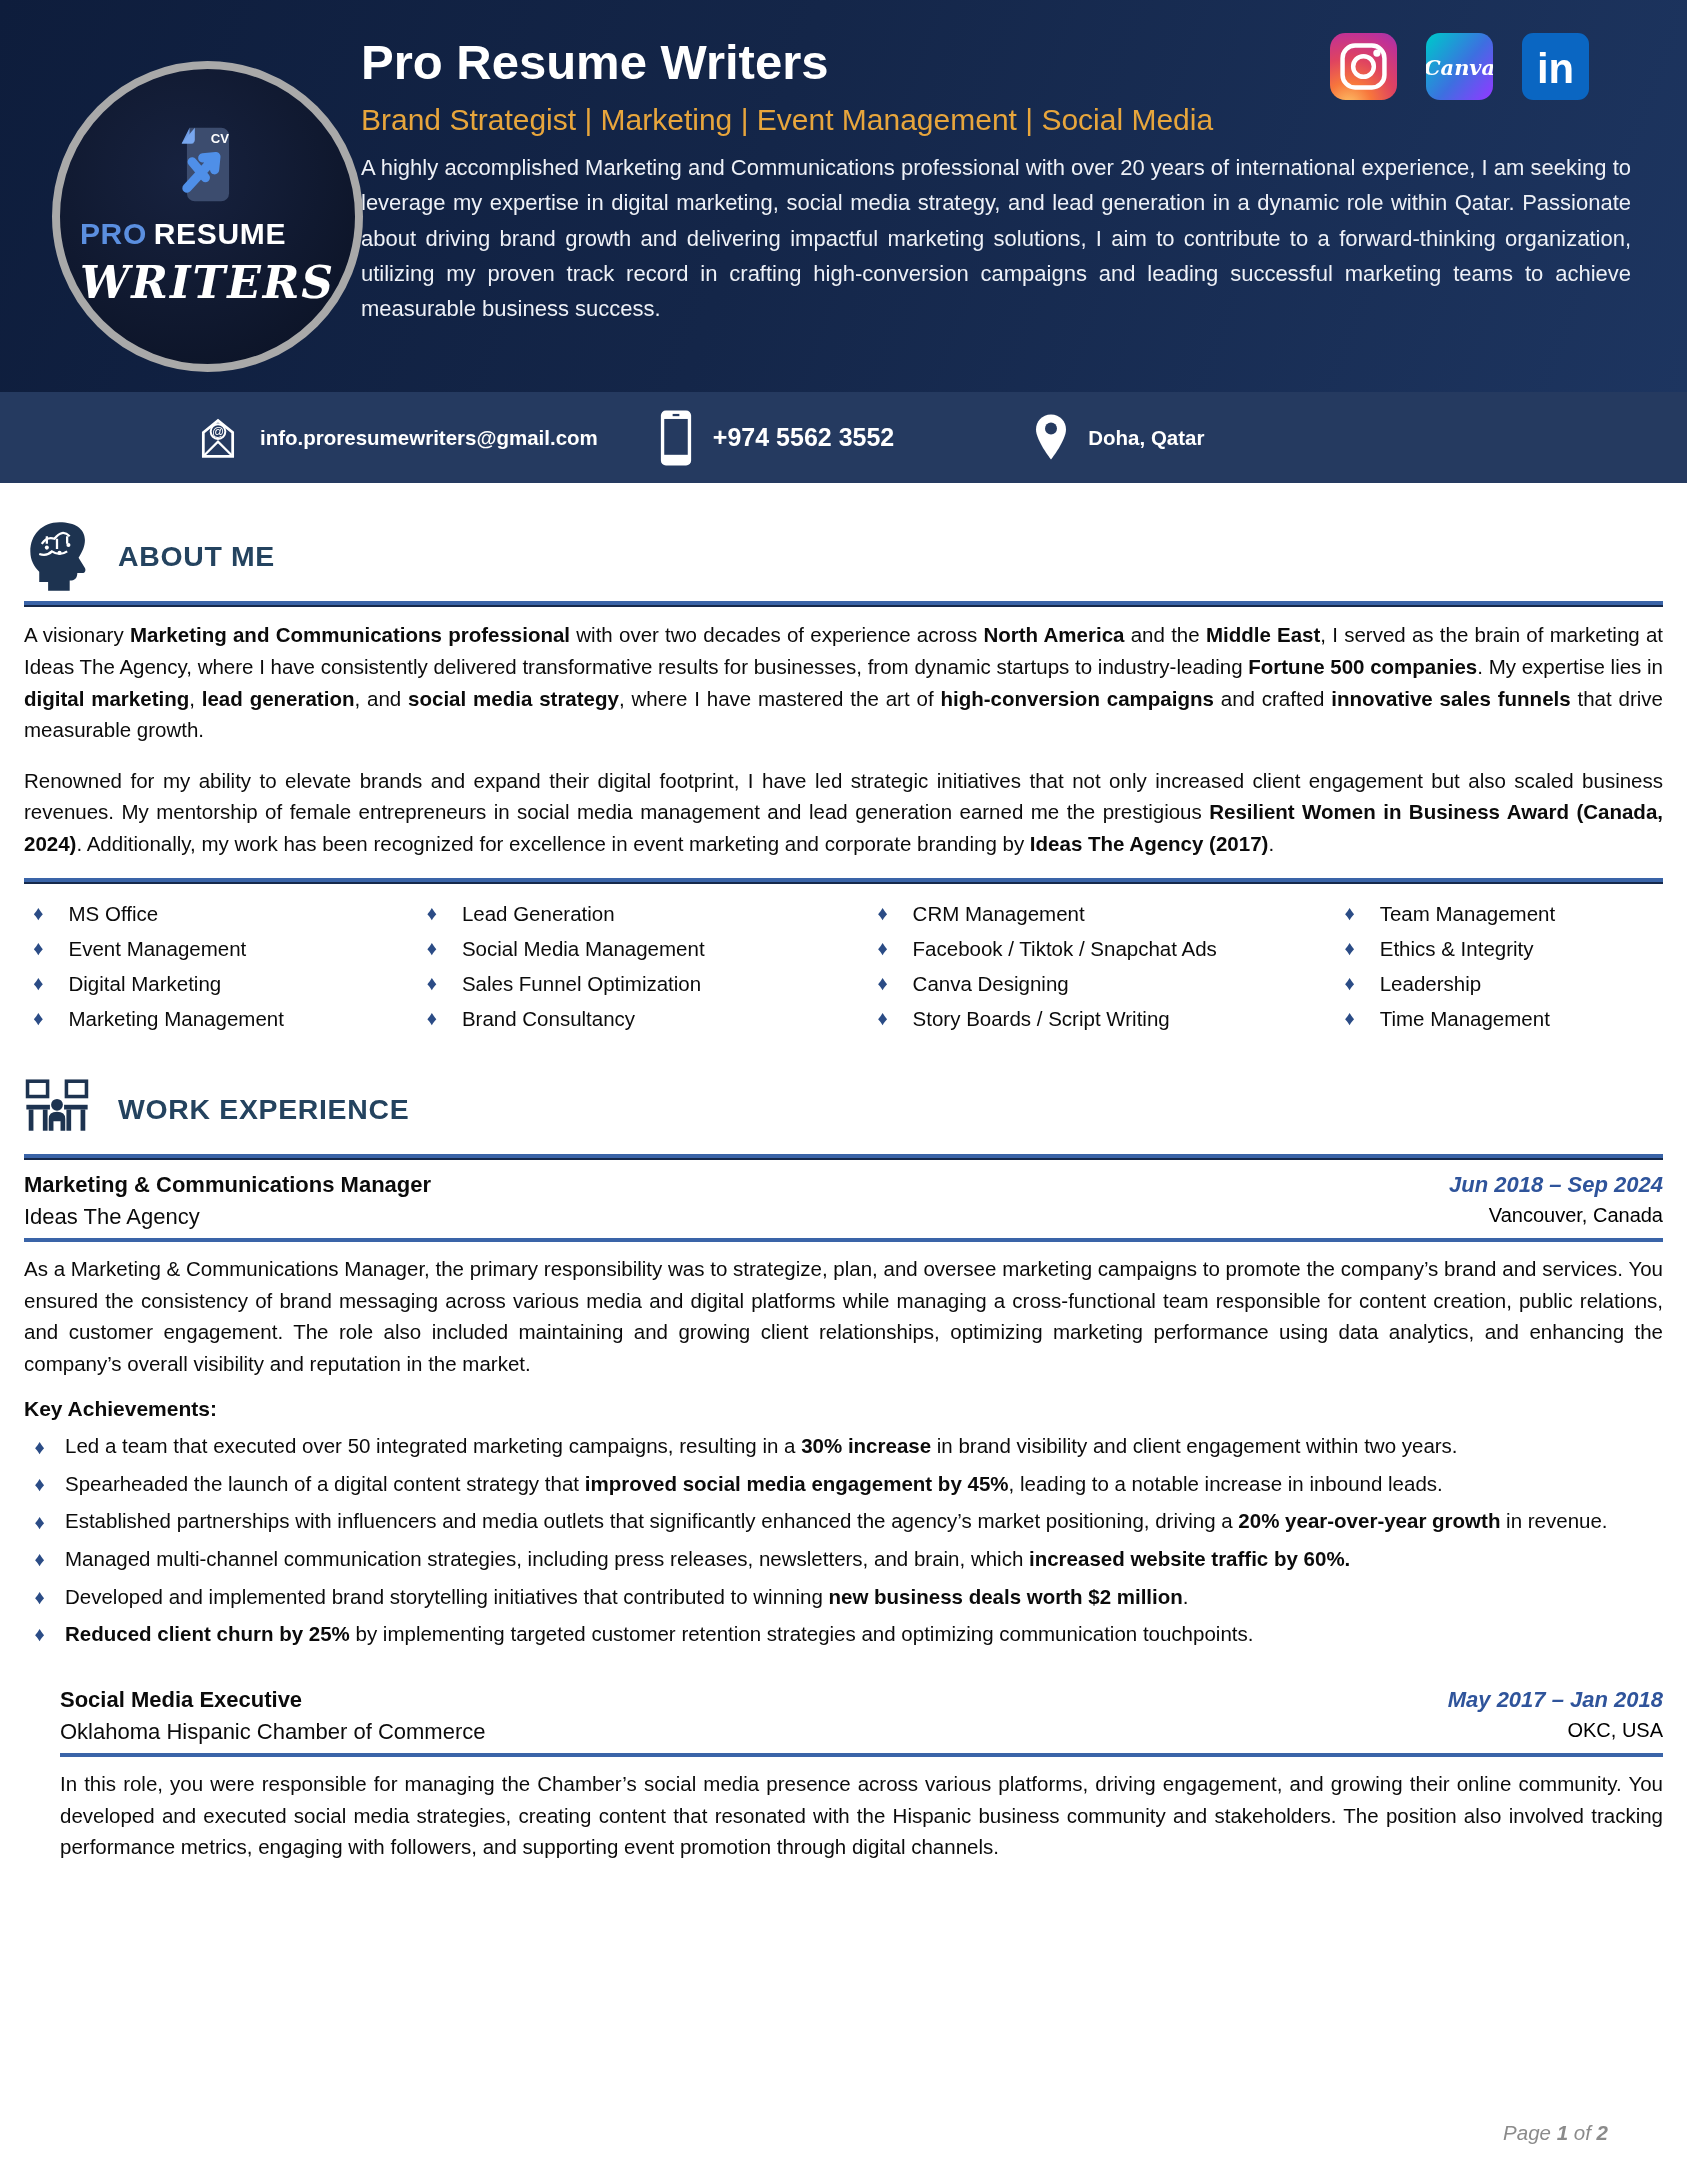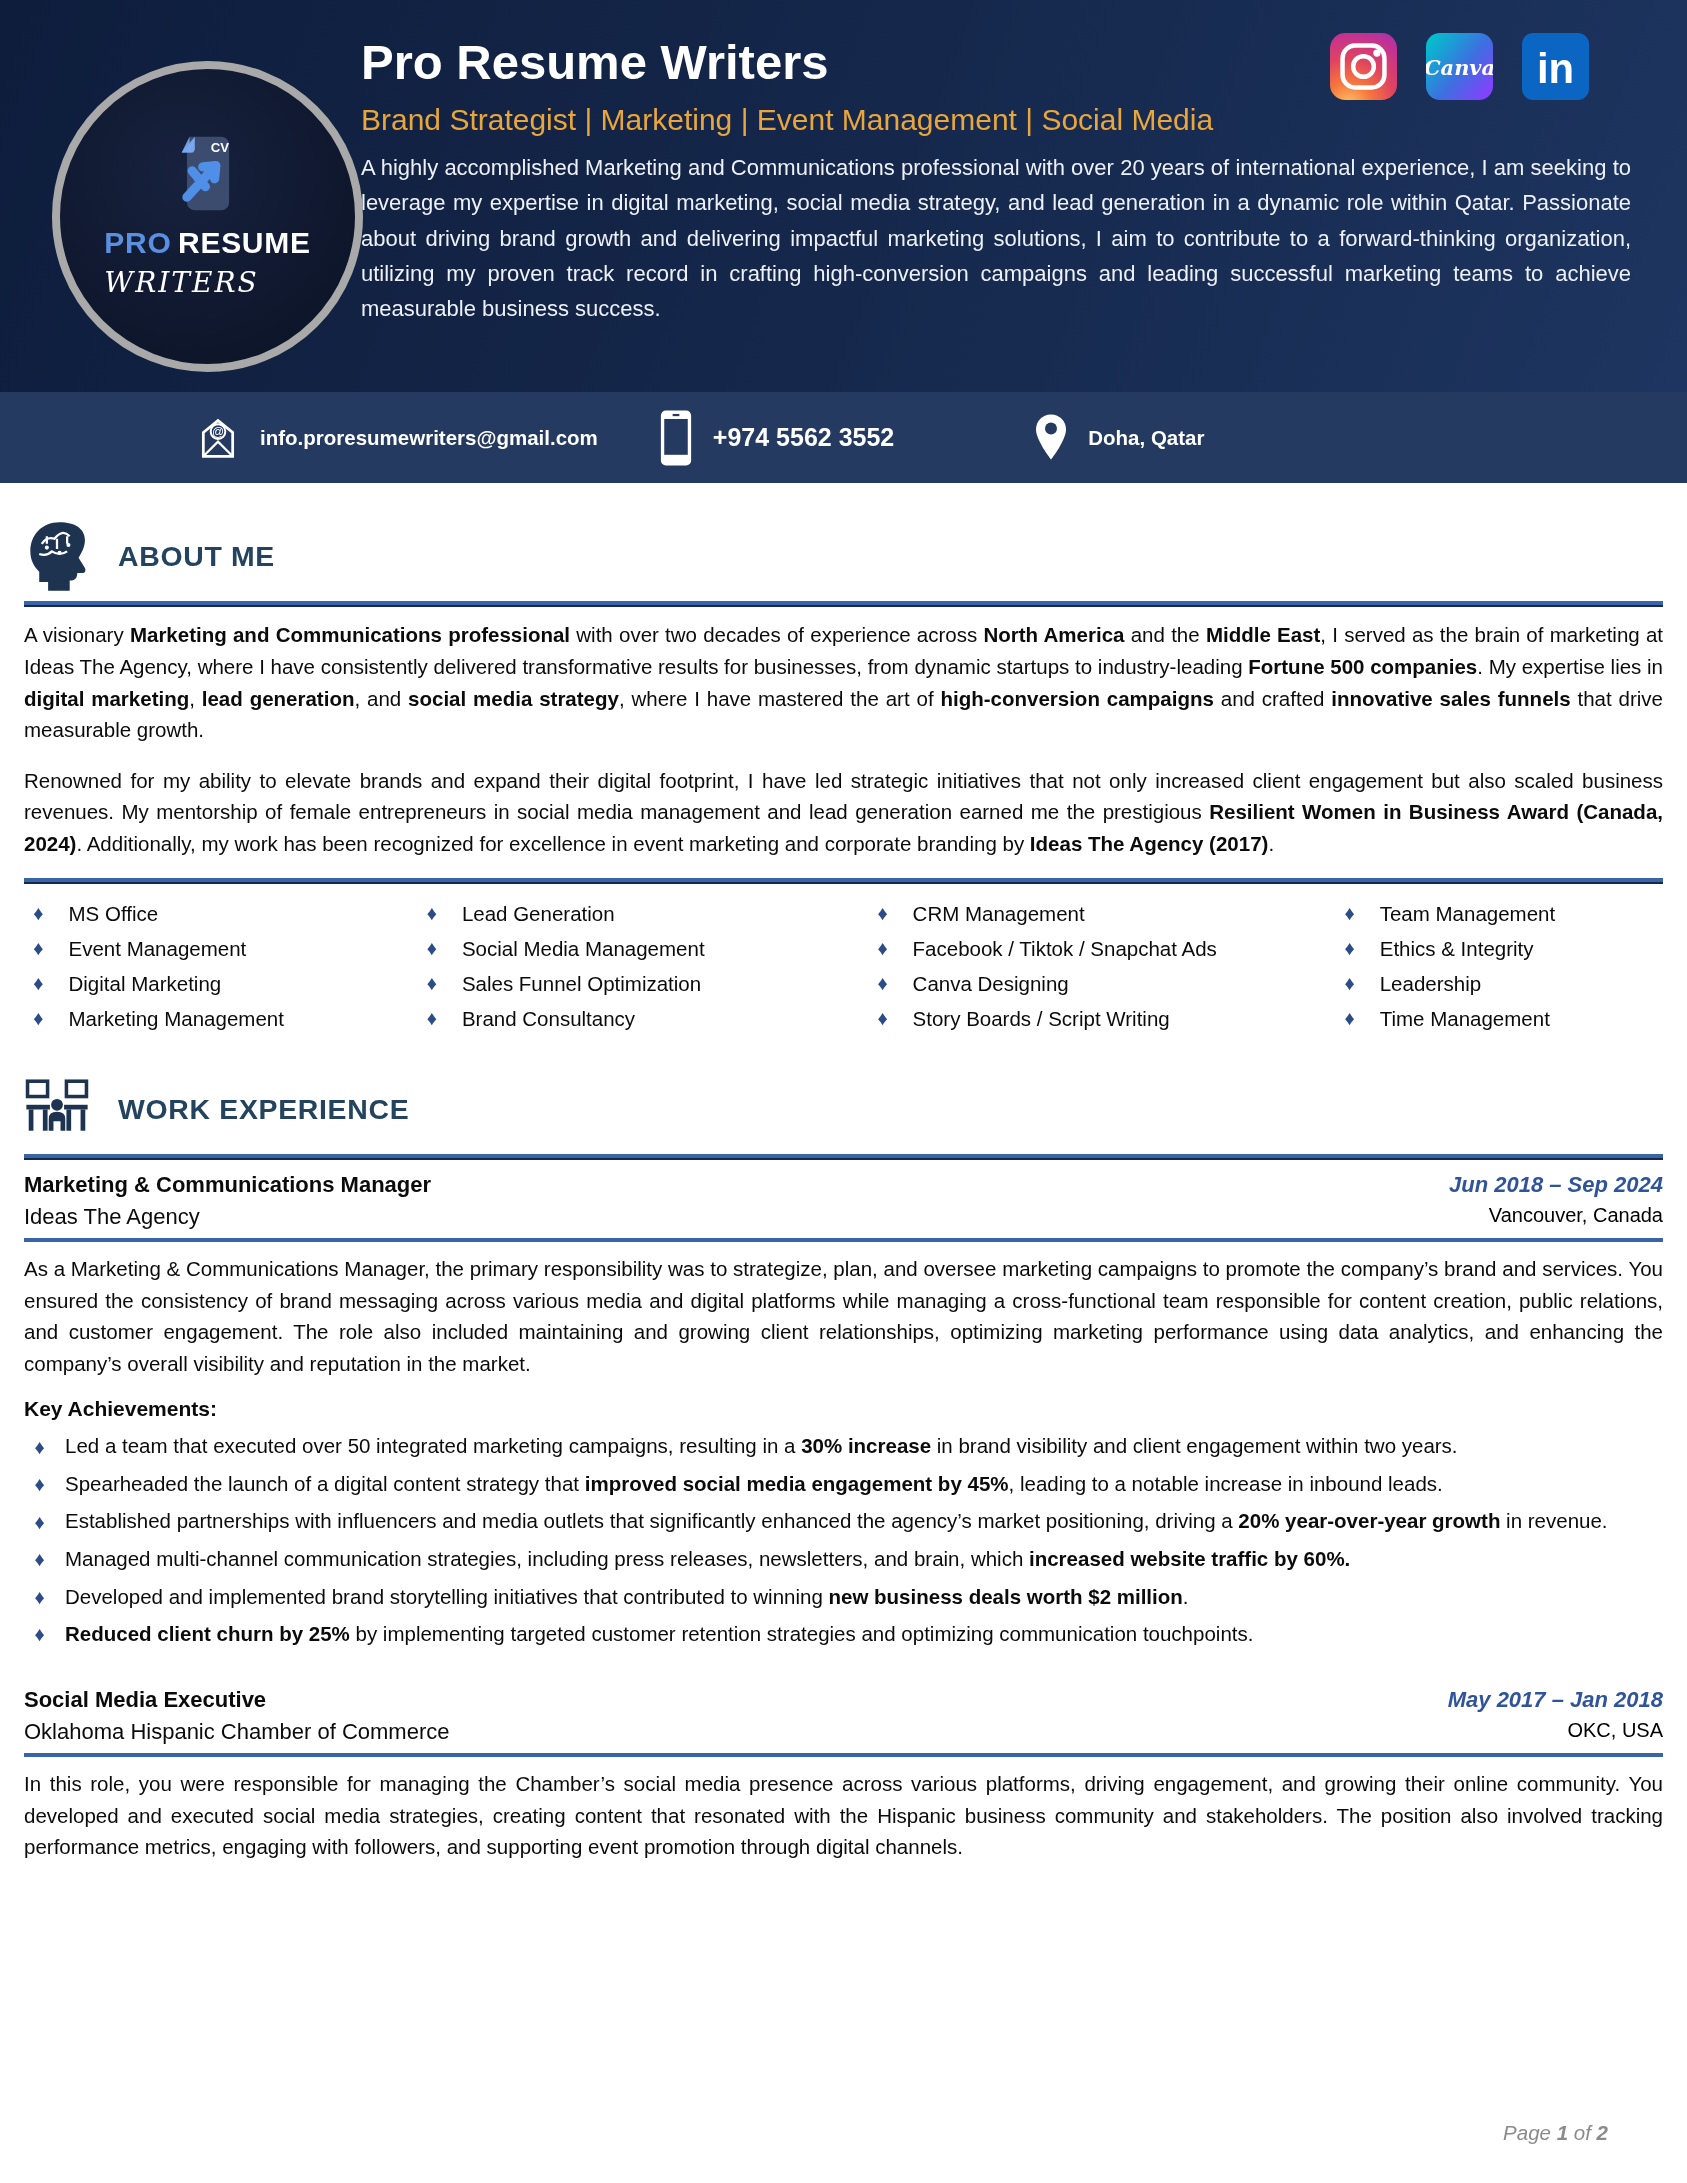--- a/index.html
+++ b/index.html
@@ -18,22 +18,22 @@
     border-radius: 50%; border: 8.6px solid #a9a9a9;
     background: radial-gradient(circle at 42% 35%, #17223f 0%, #0d1529 78%);
     display: flex; align-items: center; justify-content: center;
   }
   .logo-inner { display: flex; align-items: center; gap: 13.2px; flex-direction: column; }
   .logo-doc svg { width: 64px; height: 79px; display: block; }
   .logo-line1 { font-size: 30px; font-weight: bold; letter-spacing: 0.7px; white-space: nowrap; }
   .logo-line1 .pro { color: #5b8fe0; }
   .logo-line1 .res { color: #ffffff; margin-left: 6.6px; }
   .logo-line2 {
-    font-family: "DejaVu Serif", serif; font-style: italic; font-weight: normal;
-    font-size: 28px; color: #fff; margin-top: 5.3px; letter-spacing: 2px;
+    font-family: "DejaVu Serif", serif; font-style: italic; font-weight: bold;
+    font-size: 44px; color: #fff; margin-top: 5.3px; letter-spacing: 2px;
   }
   .hero-main { margin-left: 361px; padding: 34px 56px 0 0; }
   .hero-title { font-size: 49px; font-weight: bold; margin-bottom: 13.2px; }
   .hero-subtitle { font-size: 30px; color: #e8a63c; margin-bottom: 13px; font-weight: 400; }
   .hero-summary { font-size: 22px; line-height: 1.6; text-align: justify; color: #eef1f7; }
   .social { position: absolute; top: 33px; right: 98px; display: flex; gap: 29px; }
   .social .sicon { width: 67px; height: 67px; display: block; cursor: pointer; }
   
   .contact-bar {
     height: 91px; background: #253a60; color: #fff;
@@ -73,21 +73,21 @@
   .job-loc { font-size: 20px; color: #000000; margin-top: 5.3px; }
   .job-rule { height: 4.6px; background: #3a64a8; margin: 8px 0 10.6px; }
   .job-desc { font-size: 20.5px; line-height: 1.55; text-align: justify; margin-bottom: 17px; }
   .ach-label { font-size: 21px; font-weight: bold; margin-bottom: 9.3px; }
   .ach-list { list-style: none; }
   .ach-list li {
     display: grid; grid-template-columns: 41px 1fr;
     font-size: 20.5px; line-height: 1.55; text-align: justify; margin-bottom: 5.3px;
   }
   .ach-list .dm { padding-left: 10.6px; padding-top: 1.3px; }
-  .job2 { margin-top: 37px; }
+  .job2 { margin-top: 37px; margin-left: 36px; }
   
   .footer {
     position: absolute; right: 79px; bottom: 38px;
     font-size: 20.5px; font-style: italic; color: #8b8b8b;
   }
   .footer .b { color: #8b8b8b; }
 </style>
 </head>
 <body>
 

